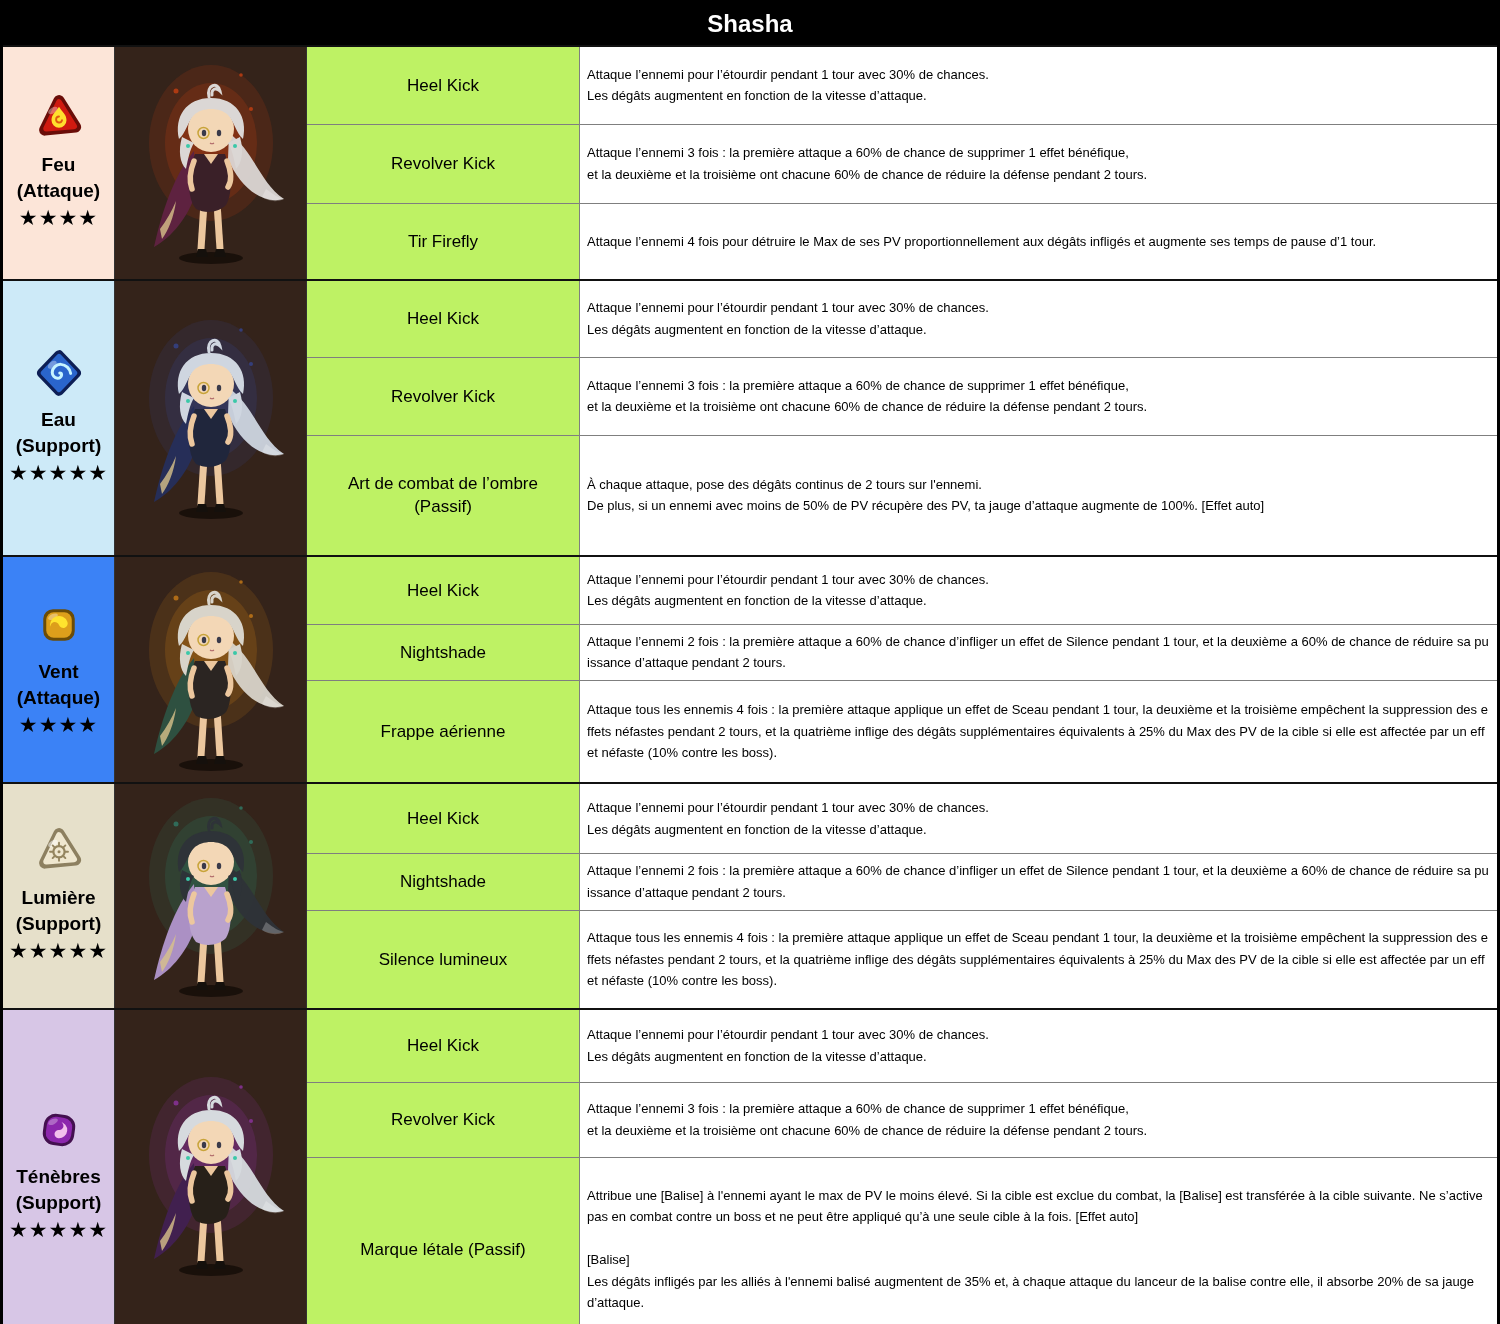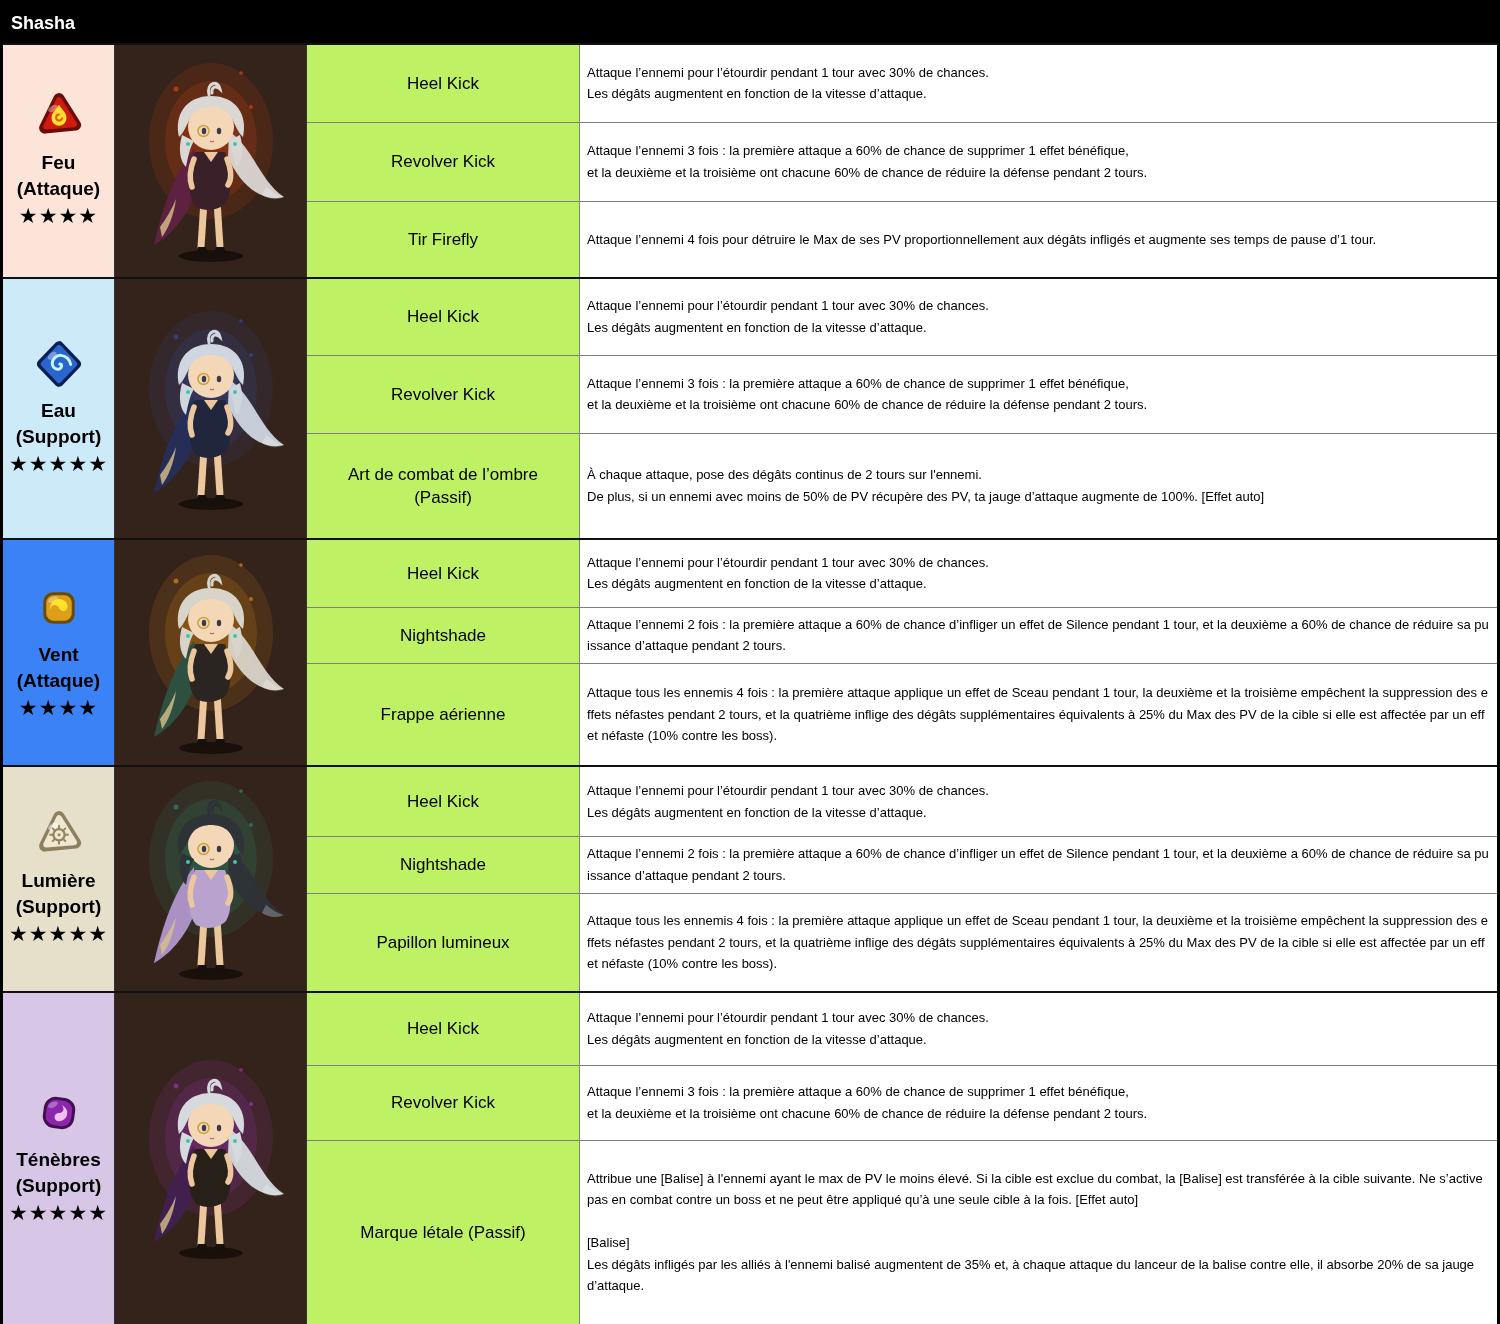--- a/index.html
+++ b/index.html
@@ -3,21 +3,21 @@
 <meta charset="utf-8">
 <style>
   html,body{margin:0;padding:0;background:#fff;}
   body{width:1500px;font-family:"Liberation Sans","DejaVu Sans",sans-serif;color:#000;}
   table.char-table{
     width:1500px;border-collapse:collapse;table-layout:fixed;
     border:3px solid #000;
   }
   col.c-el{width:113px;} col.c-art{width:192px;} col.c-skill{width:273px;} col.c-desc{width:919px;}
   tr.title-row th{
-    background:#000;color:#fff;text-align:left;font-size:18px;font-weight:bold;
+    background:#000;color:#fff;text-align:center;font-size:24px;font-weight:bold;
     padding:7px 8px;height:26px;border:1px solid #000;
   }
   td{border:1px solid #7f7f7f;vertical-align:middle;}
   tbody{border-top:2px solid #111;}
   td.el-cell{
     text-align:center;border-color:#333;padding:19px 2px;
   }
   td.el-cell .el-icon{margin:0 auto 6px auto;width:48px;height:48px;}
   .el-name,.el-role{font-size:19px;font-weight:bold;line-height:26px;}
   .el-stars{font-size:21px;line-height:28px;letter-spacing:1px;white-space:nowrap;}
@@ -27,21 +27,21 @@
   td.skill-cell{
     background:#bef264;text-align:center;font-size:17px;line-height:23px;
     white-space:pre-line;padding:4px 10px;
   }
   td.desc-cell{
     background:#ffffff;text-align:left;font-size:13px;line-height:21.5px;
     white-space:pre-line;word-break:break-all;padding:4px 8px 4px 7px;
   }
   
   tr.h78{height:78px;} tr.h79{height:79px;} tr.h77{height:77px;}
-  tr.h106{height:106px;} tr.h68{height:68px;} tr.h56{height:56px;}
+  tr.h106{height:121px;} tr.h68{height:68px;} tr.h56{height:56px;}
   tr.h103{height:103px;} tr.h70{height:70px;} tr.h98{height:98px;}
   tr.h73{height:73px;} tr.h75{height:75px;} tr.h185{height:185px;}
 </style>
 </head>
 <body>
 
 <svg width="0" height="0" style="position:absolute" aria-hidden="true">
   <defs>
     <g id="chibi">
       <ellipse cx="95" cy="92" rx="62" ry="78" fill="var(--aura)" opacity="0.16"></ellipse>
@@ -227,21 +227,21 @@
       </td>
       <td class="skill-cell">Heel Kick</td>
       <td class="desc-cell">Attaque l’ennemi pour l’étourdir pendant 1 tour avec 30% de chances.
 Les dégâts augmentent en fonction de la vitesse d’attaque.</td>
     </tr>
     <tr class="h56">
       <td class="skill-cell">Nightshade</td>
       <td class="desc-cell">Attaque l’ennemi 2 fois : la première attaque a 60% de chance d’infliger un effet de Silence pendant 1 tour, et la deuxième a 60% de chance de réduire sa puissance d’attaque pendant 2 tours.</td>
     </tr>
     <tr class="h98">
-      <td class="skill-cell">Papillon lumineux</td>
+      <td class="skill-cell">Silence lumineux</td>
       <td class="desc-cell">Attaque tous les ennemis 4 fois : la première attaque applique un effet de Sceau pendant 1 tour, la deuxième et la troisième empêchent la suppression des effets néfastes pendant 2 tours, et la quatrième inflige des dégâts supplémentaires équivalents à 25% du Max des PV de la cible si elle est affectée par un effet néfaste (10% contre les boss).</td>
     </tr>
   </tbody>
 
   <tbody>
     <tr class="h73">
       <td class="el-cell" rowspan="3" style="background-color: rgb(215, 198, 230); margin-left: 8px;">
         <svg class="el-icon" viewBox="0 0 64 64" style="--m: #8c27ad; --b: #43104f; --g: #f2c0ec;">
           <g transform="rotate(8 32 32)">
             <rect x="11" y="11" width="42" height="42" rx="16" fill="var(--b)"></rect>

